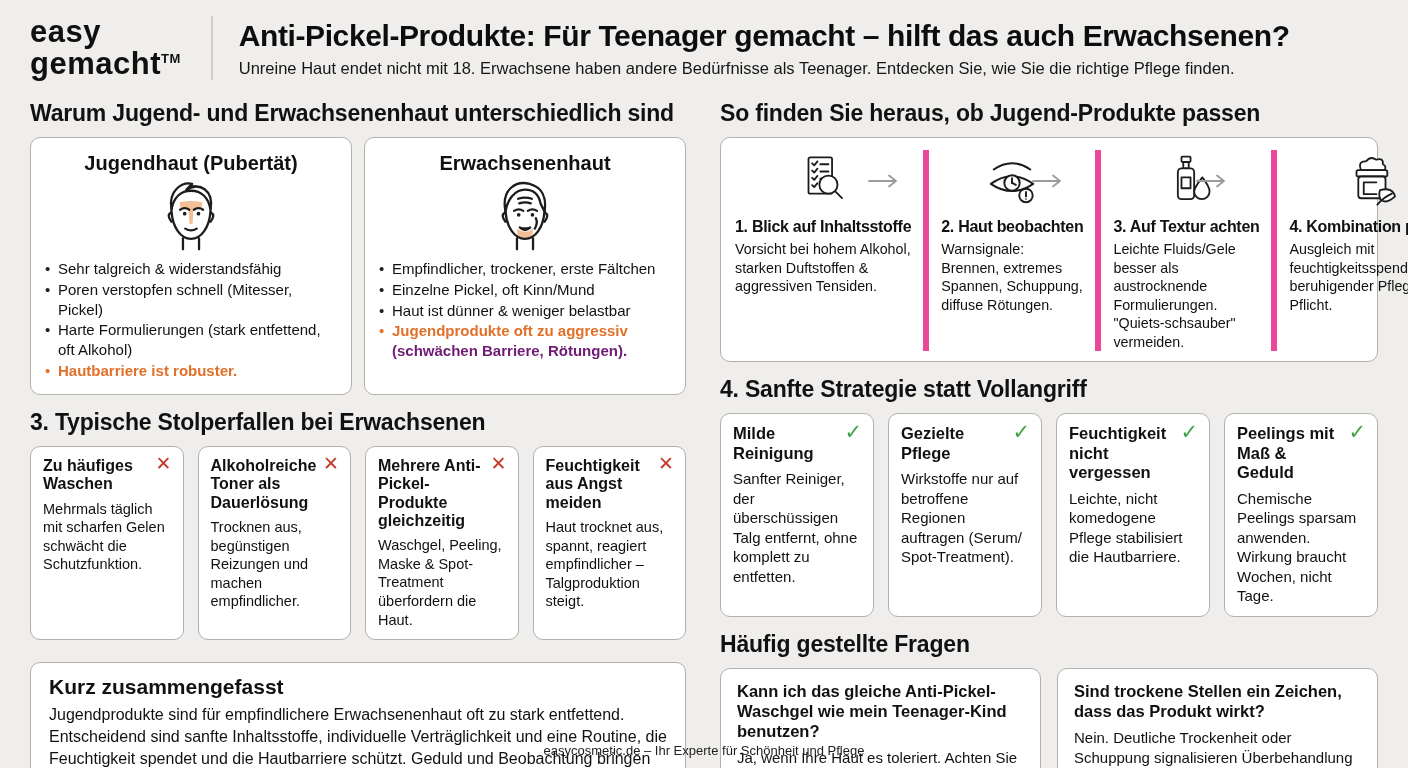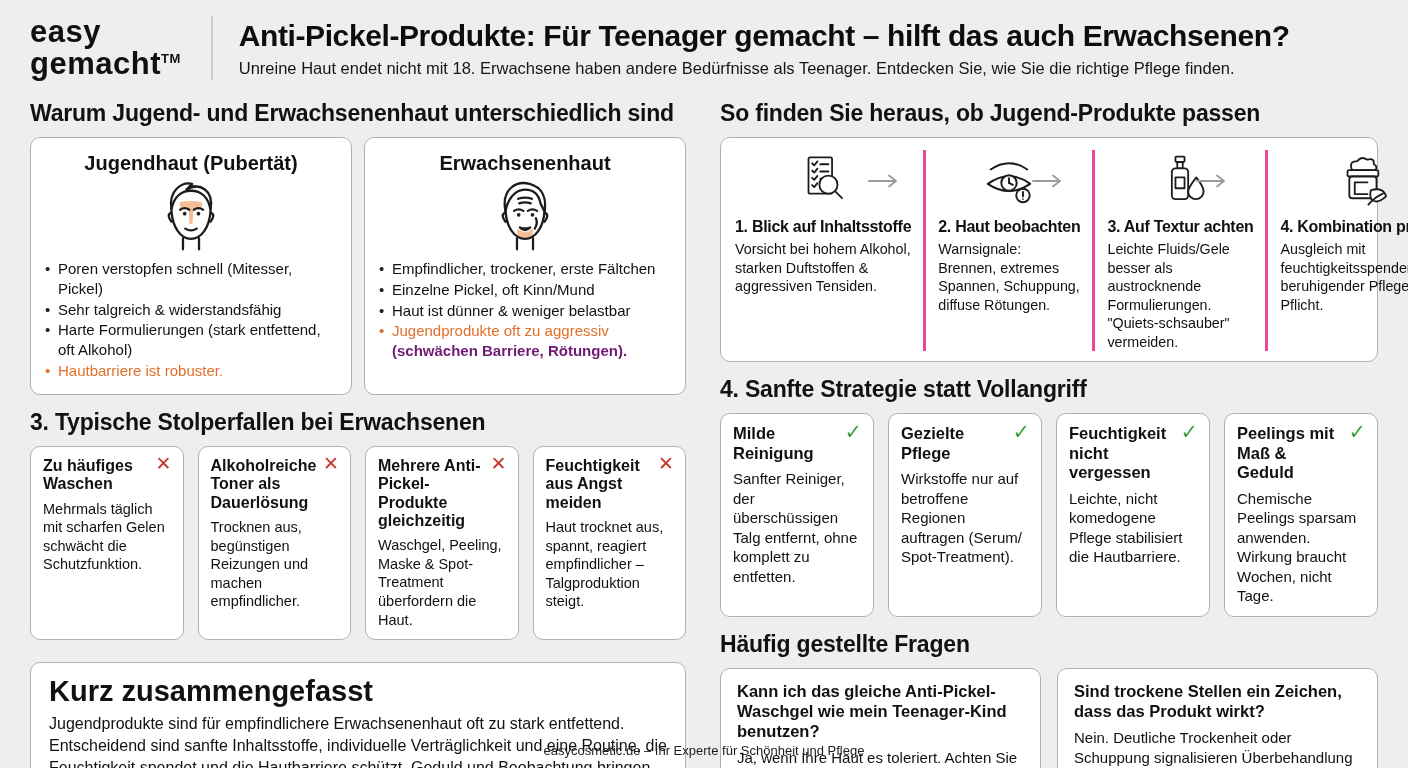--- a/index.html
+++ b/index.html
@@ -36,40 +36,40 @@
   
   .skin-row { display:flex; gap:12px; }
   .skin-card { flex:1; padding:10px 14px 12px 14px; min-height:237px; }
   .skin-title { text-align:center; font-size:20px; font-weight:bold; margin:4px 0 2px 0; }
   .face-wrap { display:flex; justify-content:center; margin:2px 0 4px 0; }
   .bullets { font-size:15px; line-height:1.32; }
   .bullet { display:flex; margin-bottom:1px; }
   .bullet .btext { flex:1; }
   .bullet::before { content:"•"; width:13px; flex:none; color:#222; }
   .bullet.hl::before { color:#e0702a; }
-  .bullet.hl .hl-text { color:#e0702a; font-weight:normal; }
+  .bullet.hl .hl-text { color:#e0702a; font-weight:bold; }
   .bullet .suffix { display:block; color:#701a75; font-weight:bold; }
 
   
   .pitfall-row { display:flex; gap:14px; margin-bottom:0; }
   .pitfall-card { flex:1; position:relative; padding:10px 12px 10px 12px; min-height:128px; }
   .mark { position:absolute; top:7px; right:11px; font-size:19px; line-height:1; }
   .mark.cross { color:#c43b2e; }
   .mark.check { color:#3da144; font-size:21px; }
   .pc-title { font-size:16px; font-weight:bold; line-height:1.15; padding-right:16px; margin-bottom:6px; }
   .pc-text { font-size:14.5px; line-height:1.28; }
 
   
   .summary-card { margin-top:22px; padding:12px 18px 14px 18px; }
-  .summary-title { font-size:29px; font-weight:bold; margin-bottom:5px; }
+  .summary-title { font-size:21px; font-weight:bold; margin-bottom:5px; }
   .summary-text { font-size:16px; line-height:1.36; }
 
   
   .steps-card { display:flex; position:relative; padding:12px 2px 10px 2px; min-height:172px; }
-  .step { flex:1; padding:0 12px; border-right:3px solid #ec4899; }
+  .step { flex:1; padding:0 12px; border-right:6px solid #ec4899; }
   .step:last-child { border-right:none; }
   .step-icon { height:62px; display:flex; align-items:center; justify-content:center; }
   .step-title { font-size:16px; font-weight:bold; margin:6px 0 4px 0; white-space:nowrap; letter-spacing:-.3px; }
   .step-text { font-size:14.3px; line-height:1.3; }
   .flow-arrow { position:absolute; top:36px; transform:translateX(-50%); }
   .flow-arrow.a1 { left:25%; } .flow-arrow.a2 { left:50%; } .flow-arrow.a3 { left:75%; }
 
   
   .strategy-row { display:flex; gap:14px; }
   .strategy-card { flex:1; position:relative; padding:10px 12px; min-height:152px; }
@@ -123,24 +123,24 @@
             <path d="M25.5 28.5 q4 -2.6 8 0"></path>
             <path d="M37.5 28.5 q4 -2.6 8 0"></path>
             <circle cx="29.5" cy="32" r="1.6" fill="#1c1c1c" stroke="none"></circle>
             <circle cx="41.5" cy="32" r="1.6" fill="#1c1c1c" stroke="none"></circle>
             <path d="M30 45 Q35 48 40 45"></path>
             <path d="M28 53.5 L28 63 M42 53.5 L42 63"></path>
           </svg>
         </div>
         <div class="bullets">
           <div class="bullet">
+              <span class="btext">Sehr talgreich &amp; widerstandsfähig</span>
+            </div>
+          <div class="bullet">
               <span class="btext">Poren verstopfen schnell (Mitesser, Pickel)</span>
-            </div>
-          <div class="bullet">
-              <span class="btext">Sehr talgreich &amp; widerstandsfähig</span>
             </div>
           <div class="bullet">
               <span class="btext">Harte Formulierungen (stark entfettend, oft Alkohol)</span>
             </div>
           <div class="bullet hl">
               <span class="btext"><span class="hl-text">Hautbarriere ist robuster.</span></span>
             </div>
         </div>
       </div>
 

